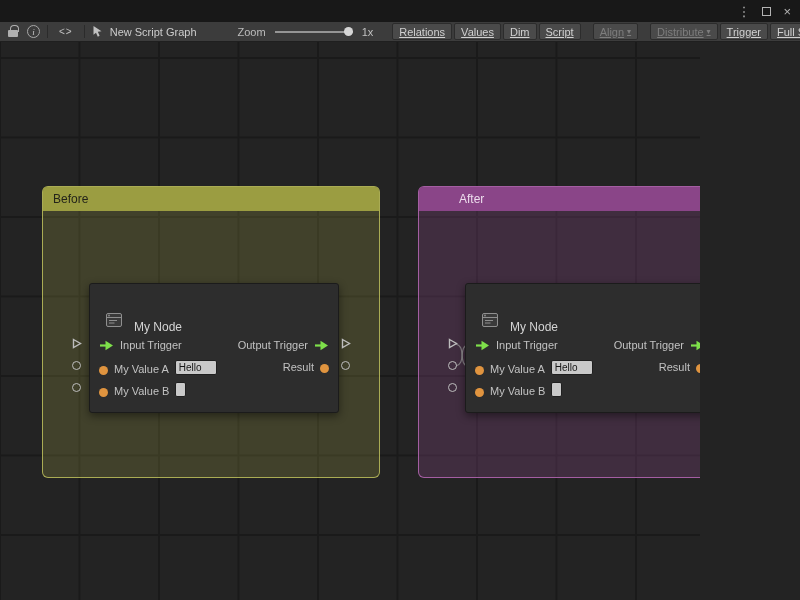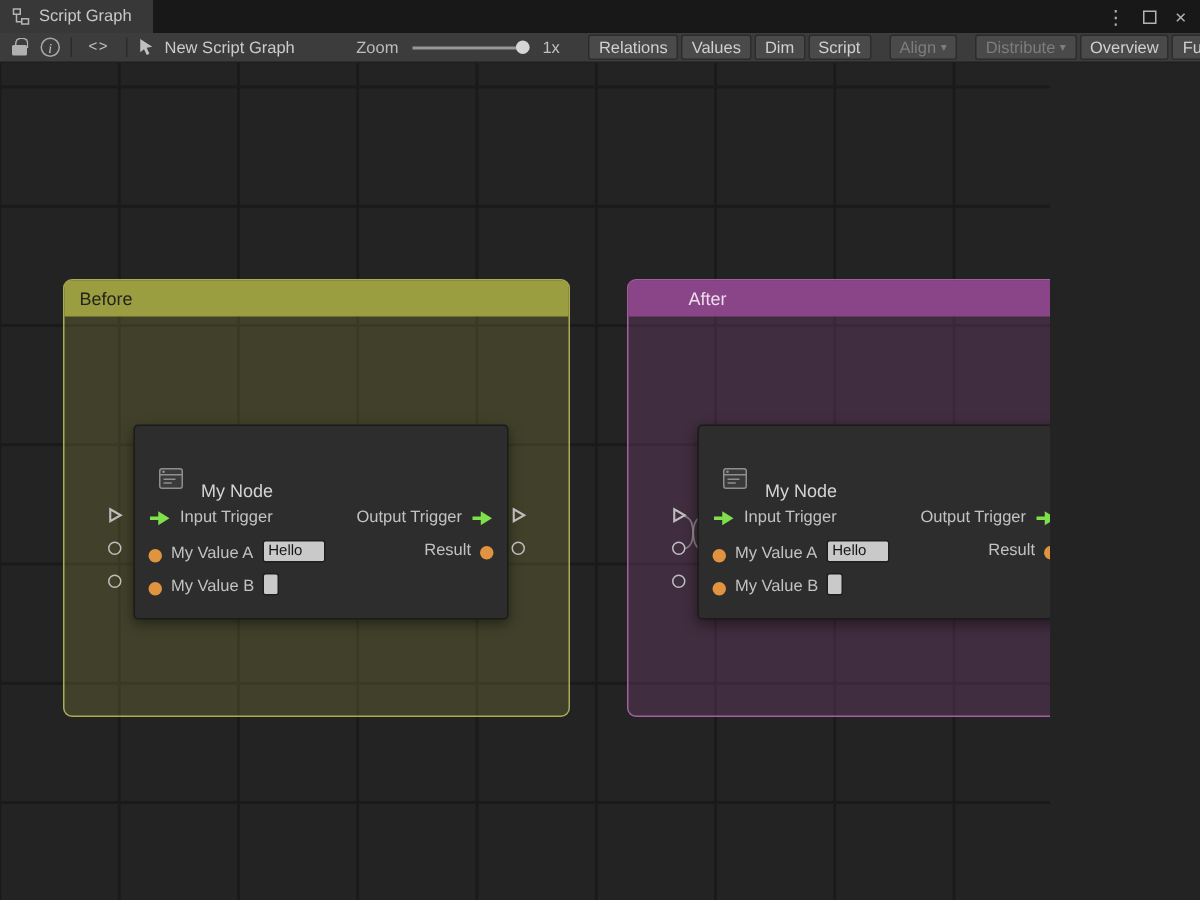--- a/index.html
+++ b/index.html
@@ -33,21 +33,21 @@
   .code { font-size:10px; letter-spacing:1px; color:#c0c0c0; padding:0 4px; }
   .graph-name { color:#cccccc; }
   .zoom-label { margin-left:34px; color:#bdbdbd; }
   .slider { width:78px; height:14px; position:relative; margin:0 2px; flex:none; }
   .track { position:absolute; top:6px; left:0; right:0; height:2px; background:#969696; }
   .handle { position:absolute; top:2px; right:0; width:9px; height:9px;
             border-radius:50%; background:#d6d6d6; }
   .btns { display:flex; align-items:center; gap:2px; margin-left:12px; }
   .tb-btn { height:17px; padding:0 6px; background:#4a4a4a; border:1px solid #2c2c2c;
             border-radius:2px; display:flex; align-items:center; gap:3px;
-            color:#d0d0d0; font-size:11px; flex:none; }
+            color:#d0d0d0; font-size:11px; flex:none;text-decoration:underline; }
   .tb-btn.disabled { color:#7d7d7d;margin-left:10px; }
   .caret { font-size:8px; }
 
   
   .canvas { position:relative; width:700px; height:558px; background-color:#232323;
     background-image: linear-gradient(to right, #1a1a1a 2px, transparent 2px),
                       linear-gradient(to bottom, #1a1a1a 2px, transparent 2px);
     background-size:79.5px 79.5px; background-position:-1px 15px; overflow:hidden; }
 
   .group { position:absolute; top:144px; width:338px; height:292px; border-radius:6px; }
@@ -76,30 +76,20 @@
            align-items:center; justify-content:center; }
   .ocirc { width:9px; height:9px; border:1.5px solid #bdbdbd; border-radius:50%; }
   .edges { position:absolute; left:32px; top:150px; }
 </style>
 </head>
 <body>
 
 <div class="app">
 
   <div class="tabbar">
-    <div class="tab">
-      <span class="tab-icon">
-        <svg width="12" height="12" viewBox="0 0 12 12">
-          <rect x="1" y="1" width="4.5" height="3.5" fill="none" stroke="#b4b4b4"></rect>
-          <rect x="6.5" y="7.5" width="4.5" height="3.5" fill="none" stroke="#b4b4b4"></rect>
-          <path d="M3 4.5 V9.5 H6.5" fill="none" stroke="#b4b4b4"></path>
-        </svg>
-      </span>
-      <span>Script Graph</span>
-    </div>
     <div class="win-controls">
       <span>⋮</span>
       <span class="maxbox"></span>
       <span>×</span>
     </div>
   </div>
 
   <div class="toolbar">
     <span class="lock"></span>
     <span class="info"></span>
@@ -133,21 +123,21 @@
         </div>
       <div class="tb-btn disabled">
         <span>Align</span>
         <span class="caret">▾</span>
         </div>
       <div class="tb-btn disabled">
         <span>Distribute</span>
         <span class="caret">▾</span>
         </div>
       <div class="tb-btn">
-        <span>Overview</span>
+        <span>Trigger</span>
         </div>
       <div class="tb-btn">
         <span>Full Scr</span>
         </div>
     </div>
   </div>
 
   <div class="canvas">
 
     <div class="group before">

